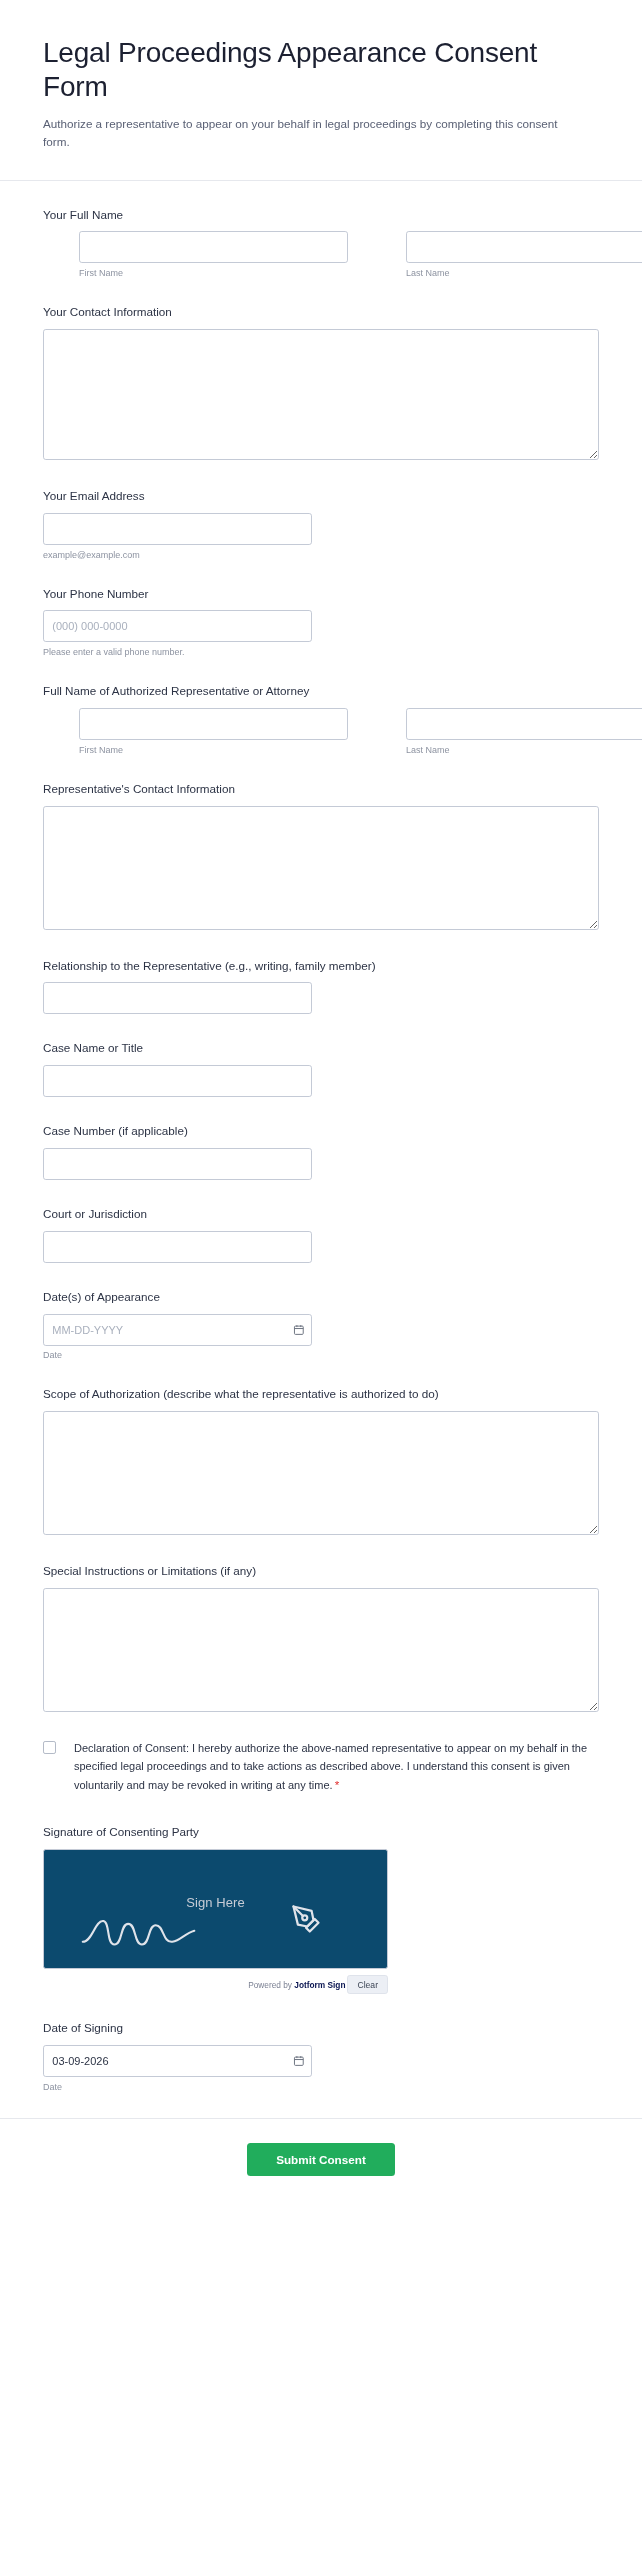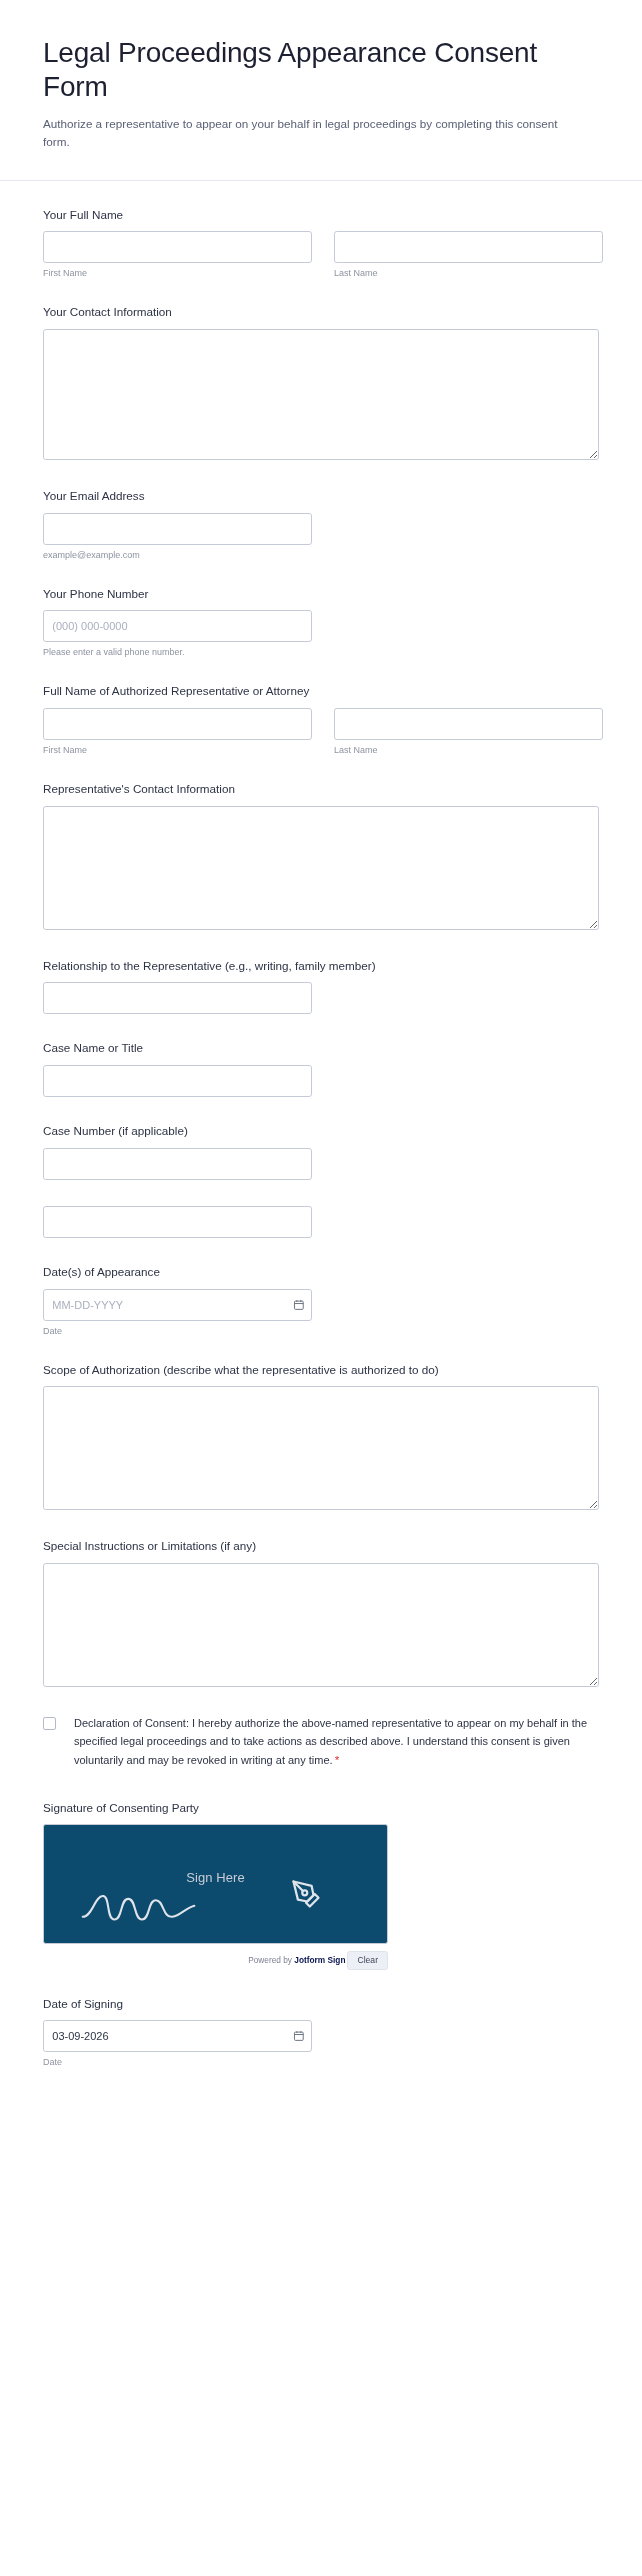--- a/index.html
+++ b/index.html
@@ -99,20 +99,21 @@
   textarea.tall { height: 131px; }
   textarea.med  { height: 124px; }
 
   .two-col {
     display: flex;
     gap: 22px;
   }
   .two-col > .col {
     width: 269px;
     flex: 0 0 269px;
+    margin-left: 36px;
   }
 
   .half {
     width: 269px;
   }
 
   .date-wrap {
     position: relative;
     width: 269px;
   }
@@ -308,20 +309,21 @@
     </div>
 
     <div class="field">
       <label class="field-label">Case Number (if applicable)</label>
       <div class="half">
         <input type="text" value="" style="">
       </div>
     </div>
 
     <div class="field">
+      <label class="field-label">Court or Jurisdiction</label>
       <div class="half">
         <input type="text" value="" style="">
       </div>
     </div>
 
     <div class="field">
       <label class="field-label">Date(s) of Appearance</label>
       <div class="date-wrap">
         <input type="text" class="date-input" placeholder="MM-DD-YYYY" style="">
         <span class="cal-icon">
@@ -388,15 +390,18 @@
             <line x1="8" y1="2" x2="8" y2="6"></line>
             <line x1="16" y1="2" x2="16" y2="6"></line>
           </svg>
         </span>
       </div>
       <span class="sublabel">Date</span>
     </div>
 
   </div>
 
+  <div class="form-footer">
+    <button class="submit-btn">Submit Consent</button>
+  </div>
 
 </div>
 
 
 </body></html>

